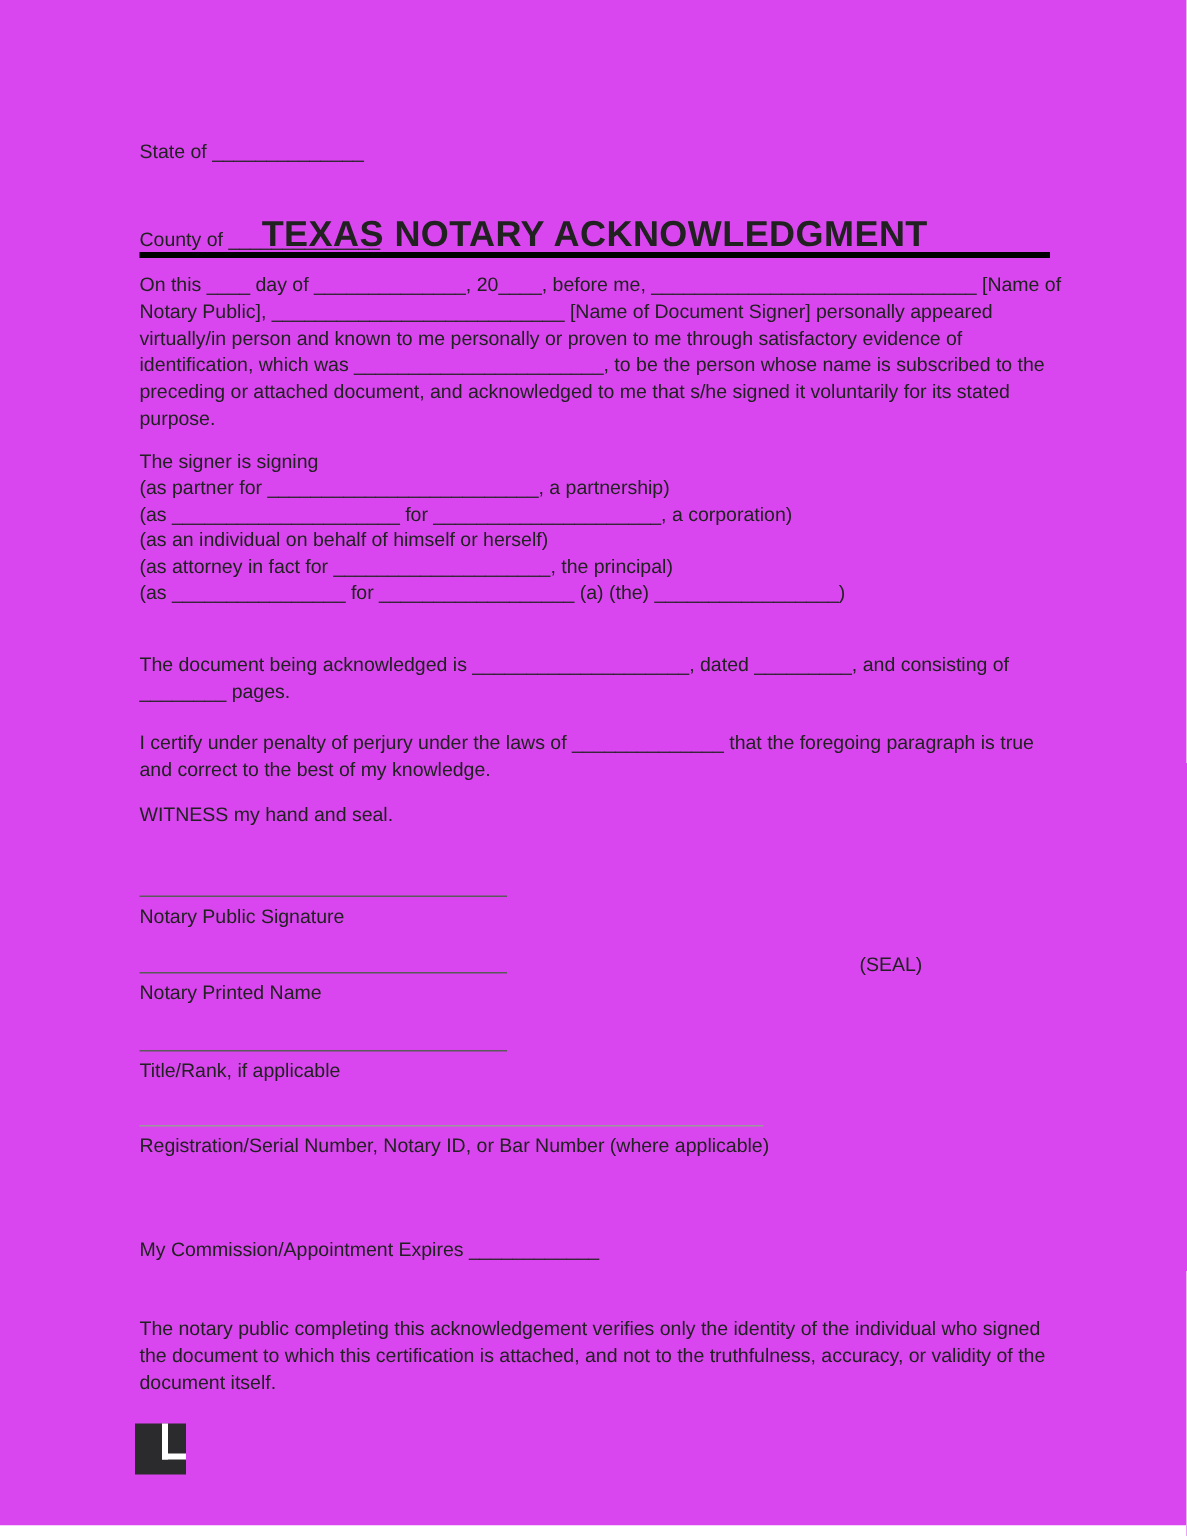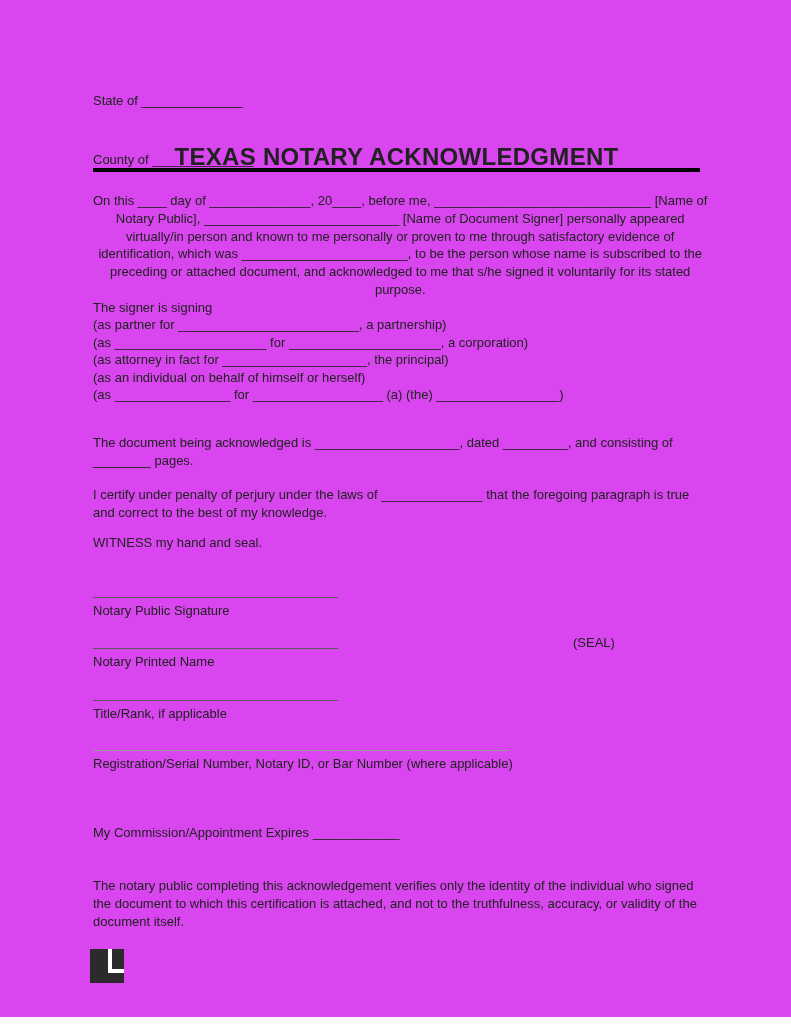--- a/index.html
+++ b/index.html
@@ -29,21 +29,21 @@
     letter-spacing: 0.3px;
     white-space: nowrap;
   }
   #title-rule {
     top: 168px;
     width: 607px;
     height: 4px;
     background: #000000;
   }
 
-  #intro-paragraph        { top: 192px; text-align: center; }
+  #intro-paragraph        { top: 181px; }
   #signing-section        { top: 299px; }
   #acknowledged-paragraph { top: 434px; }
   #certify-paragraph      { top: 486px; }
   #witness-line           { top: 534px; white-space: nowrap; }
 
   .sig-line {
     height: 0;
     border-top: 1.5px solid #5a5a5a;
     width: 245px;
   }
@@ -103,22 +103,22 @@
     <div class="ln">virtually/in person and known to me personally or proven to me through satisfactory evidence of</div>
     <div class="ln">identification, which was _______________________, to be the person whose name is subscribed to the</div>
     <div class="ln">preceding or attached document, and acknowledged to me that s/he signed it voluntarily for its stated</div>
     <div class="ln">purpose.</div>
   </div>
 
   <div class="abs" id="signing-section">
     <div class="ln-tight">The signer is signing</div>
     <div class="ln-tight">(as partner for _________________________, a partnership)</div>
     <div class="ln-tight">(as _____________________ for _____________________, a corporation)</div>
+    <div class="ln-tight">(as an individual on behalf of himself or herself)</div>
     <div class="ln-tight">(as attorney in fact for ____________________, the principal)</div>
-    <div class="ln-tight">(as an individual on behalf of himself or herself)</div>
     <div class="ln-tight">(as ________________ for __________________ (a) (the) _________________)</div>
   </div>
 
   <div class="abs" id="acknowledged-paragraph">
     <div class="ln">The document being acknowledged is ____________________, dated _________, and consisting of</div>
     <div class="ln">________ pages.</div>
   </div>
 
   <div class="abs" id="certify-paragraph">
     <div class="ln">I certify under penalty of perjury under the laws of ______________ that the foregoing paragraph is true</div>

